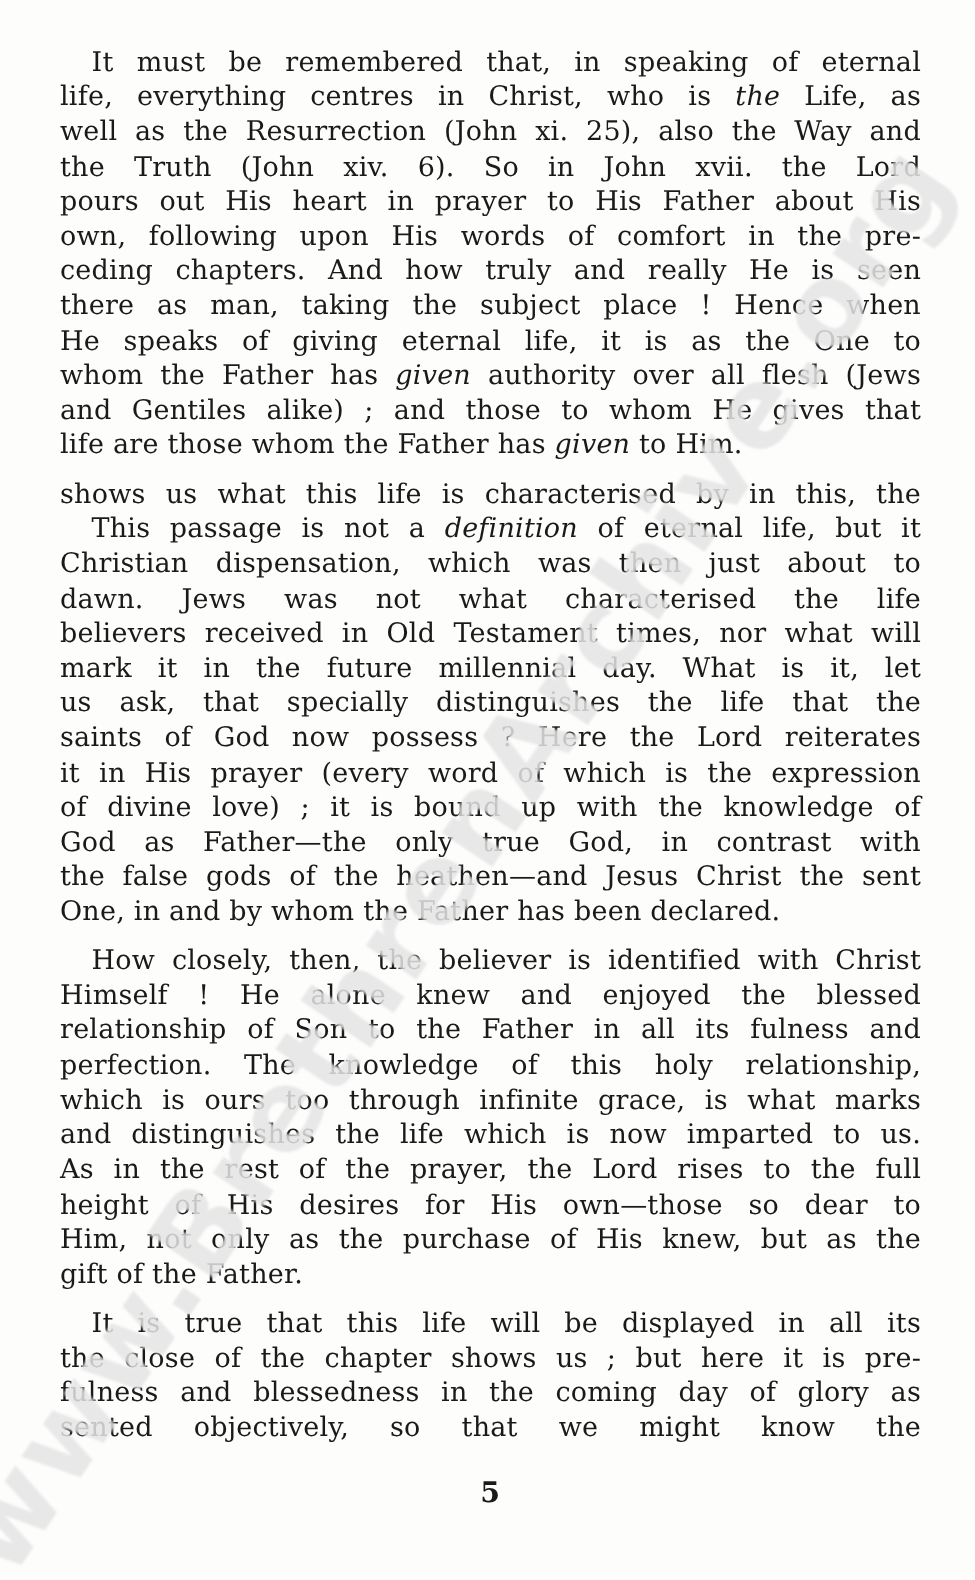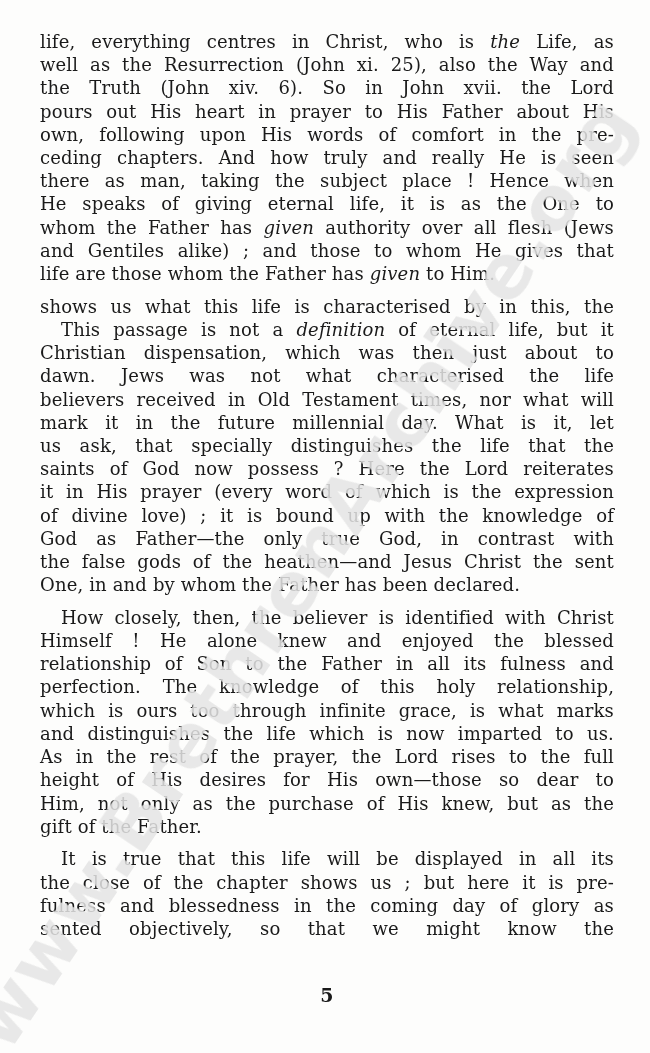--- a/index.html
+++ b/index.html
@@ -54,20 +54,21 @@
     z-index:5;
     filter:blur(0.6px);
   }
 </style>
 </head>
 <body>
 
 <div class="text-block">
 
   <p class="para">
+    <span class="line first">It must be remembered that, in speaking of eternal</span>
     <span class="line">life, everything centres in Christ, who is <i>the</i> Life, as</span>
     <span class="line">well as the Resurrection (John xi. 25), also the Way and</span>
     <span class="line">the Truth (John xiv. 6).  So in John xvii. the Lord</span>
     <span class="line">pours out His heart in prayer to His Father about His</span>
     <span class="line">own, following upon His words of comfort in the pre-</span>
     <span class="line">ceding chapters.  And how truly and really He is seen</span>
     <span class="line">there as man, taking the subject place !  Hence when</span>
     <span class="line">He speaks of giving eternal life, it is as the One to</span>
     <span class="line">whom the Father has <i>given</i> authority over all flesh (Jews</span>
     <span class="line">and Gentiles alike) ; and those to whom He gives that</span>

